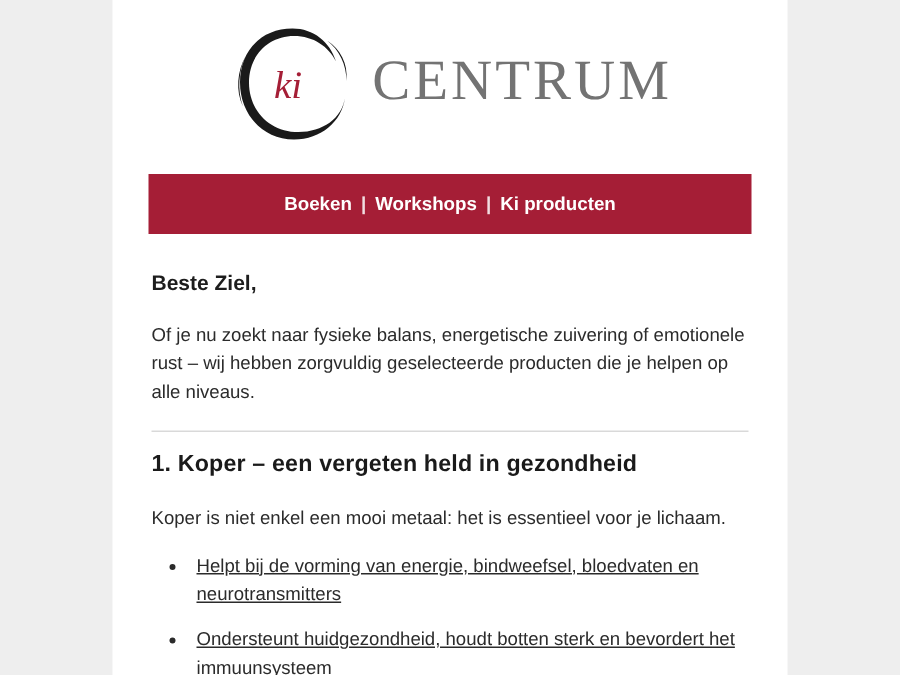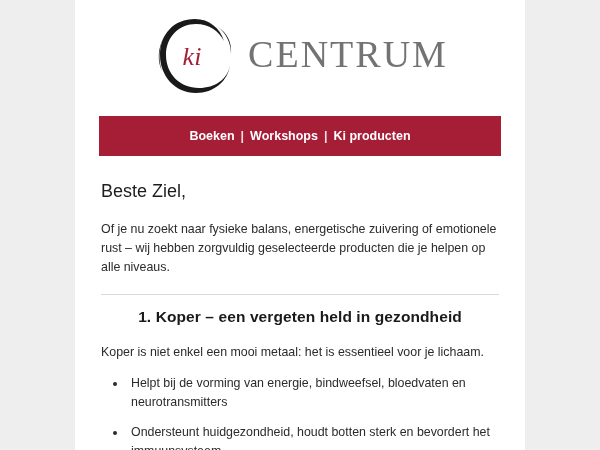--- a/index.html
+++ b/index.html
@@ -76,54 +76,54 @@
     opacity: .85;
   }
   
   .content {
     padding: 22px 26px 0 26px;
     color: #2b2b2b;
     font-size: 12.4px;
     line-height: 1.55;
   }
   .salutation {
-    font-weight: normal;
-    font-size: 18px;
+    font-weight: bold;
+    font-size: 14px;
     margin: 0 0 14px 0;
     color: #1d1d1d;
   }
   .para {
     margin: 0 0 2px 0;
   }
   .para.spaced {
     margin-bottom: 0;
   }
   .rule {
     border: none;
     border-top: 1px solid #d9d9d9;
     margin: 16px 0 10px 0;
   }
   .h-section {
-    text-align: center;
     font-size: 15.5px;
     font-weight: bold;
     color: #1a1a1a;
     margin: 0 0 14px 0;
     letter-spacing: .1px;
   }
   .lead {
     margin: 0 0 12px 0;
   }
   ul.bullets {
     margin: 0;
     padding-left: 26px;
   }
   ul.bullets li {
     margin-bottom: 11px;
     padding-left: 4px;
+    text-decoration: underline;
   }
 </style>
 </head>
 <body>
 
 <div class="page">
 
   <div class="logo-block">
     <span class="logo-mark">
       <svg width="86" height="86" viewBox="0 0 86 86" aria-hidden="true">

